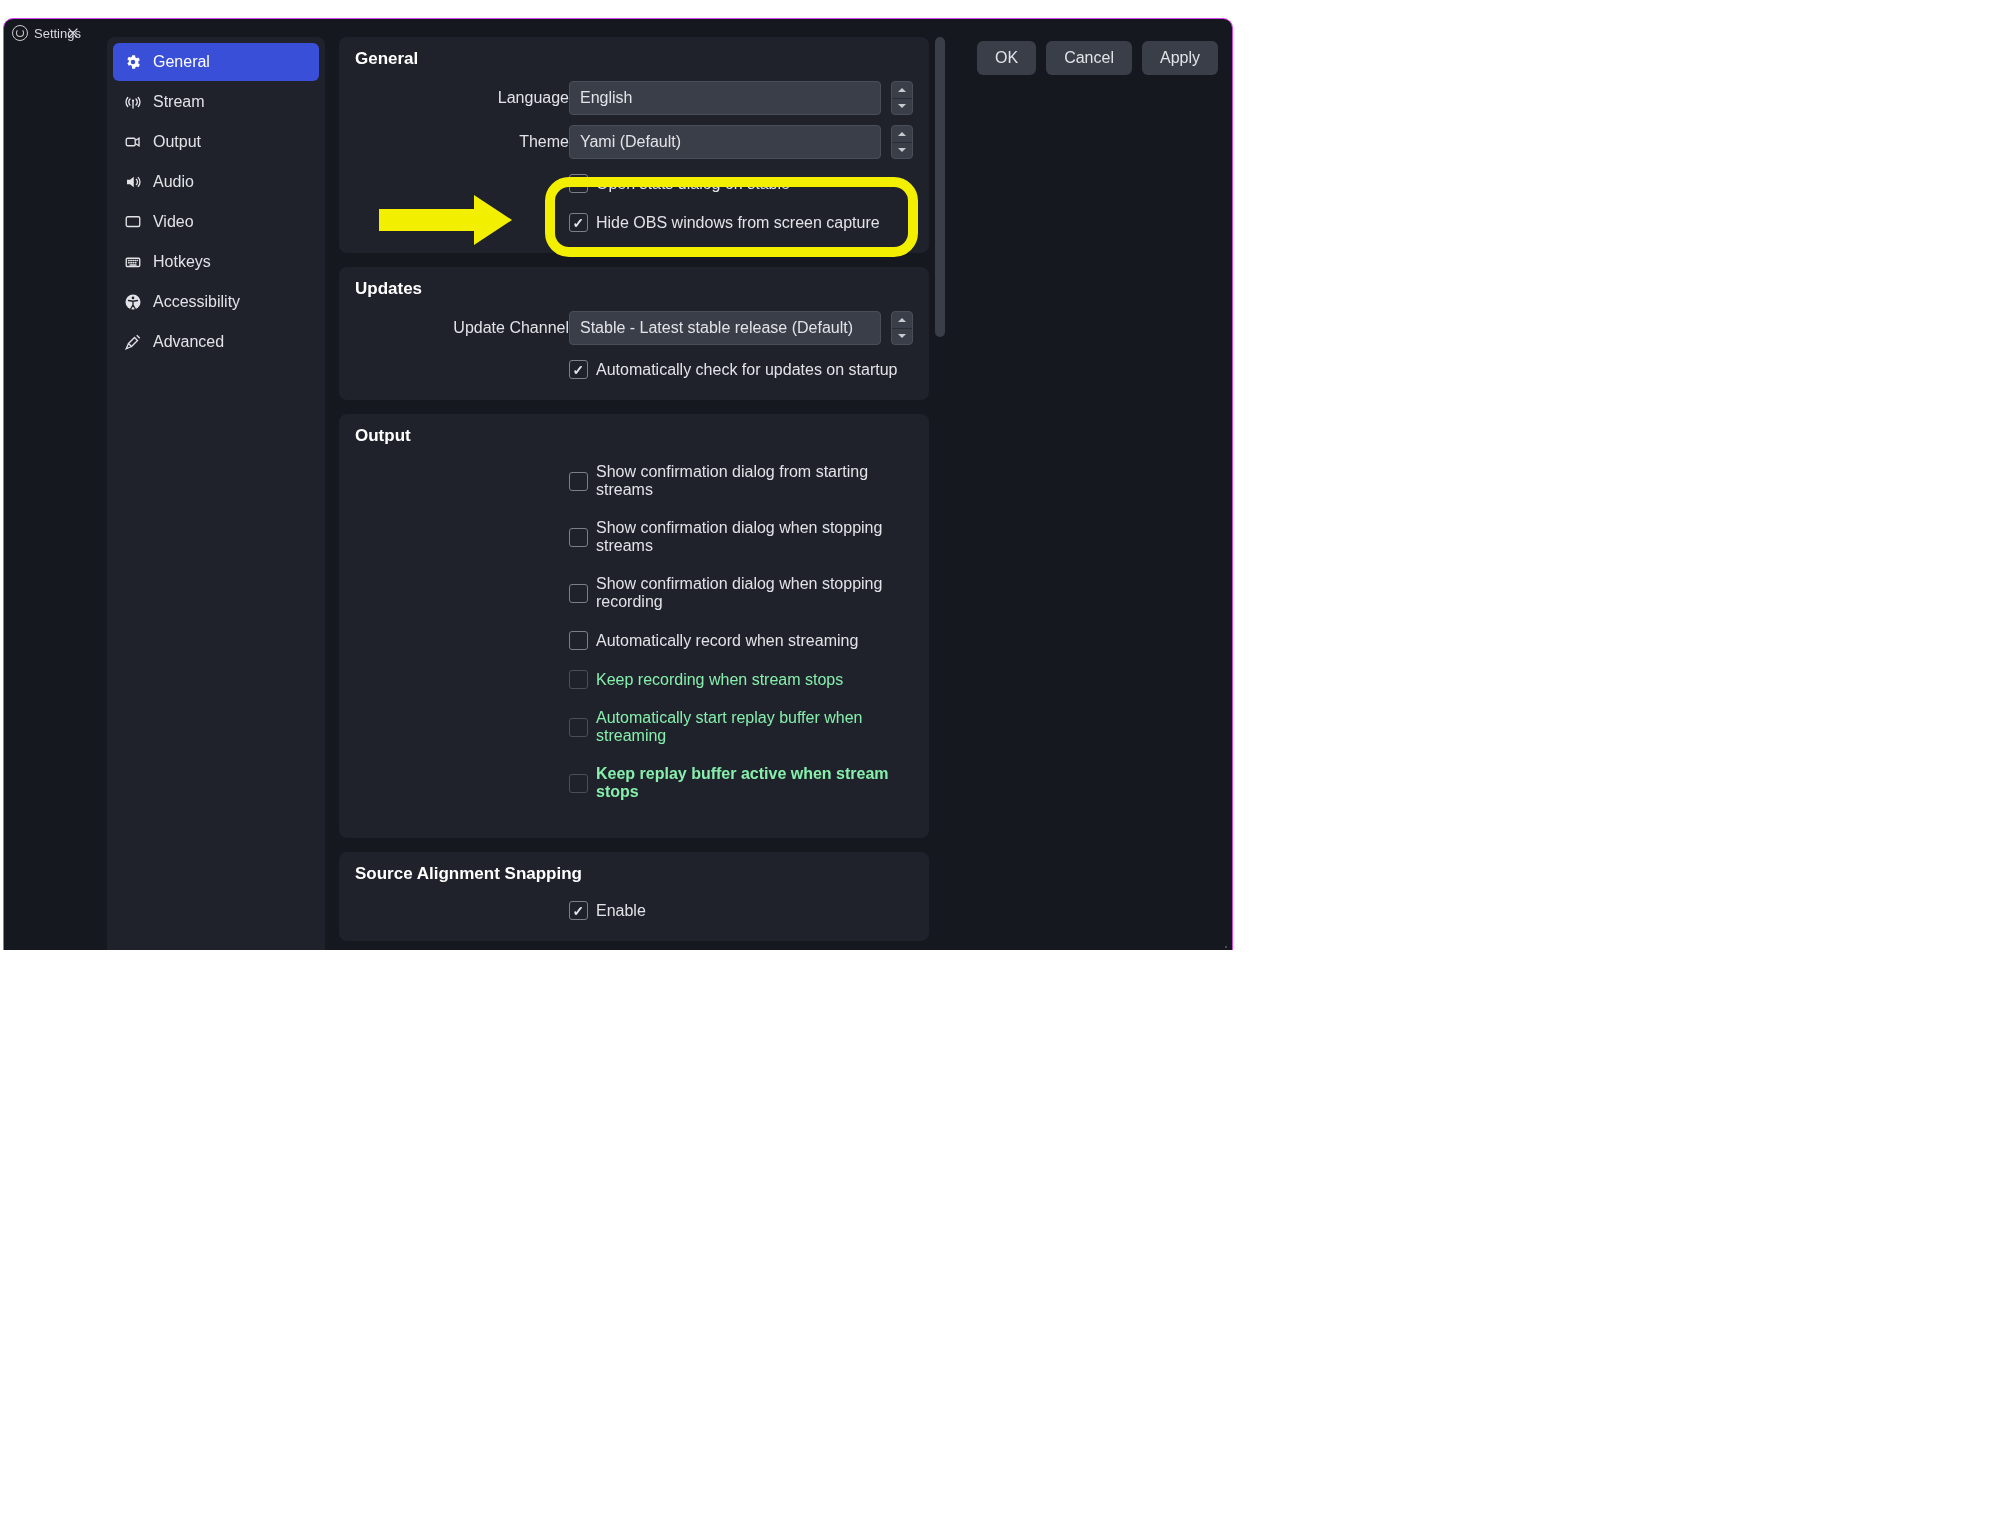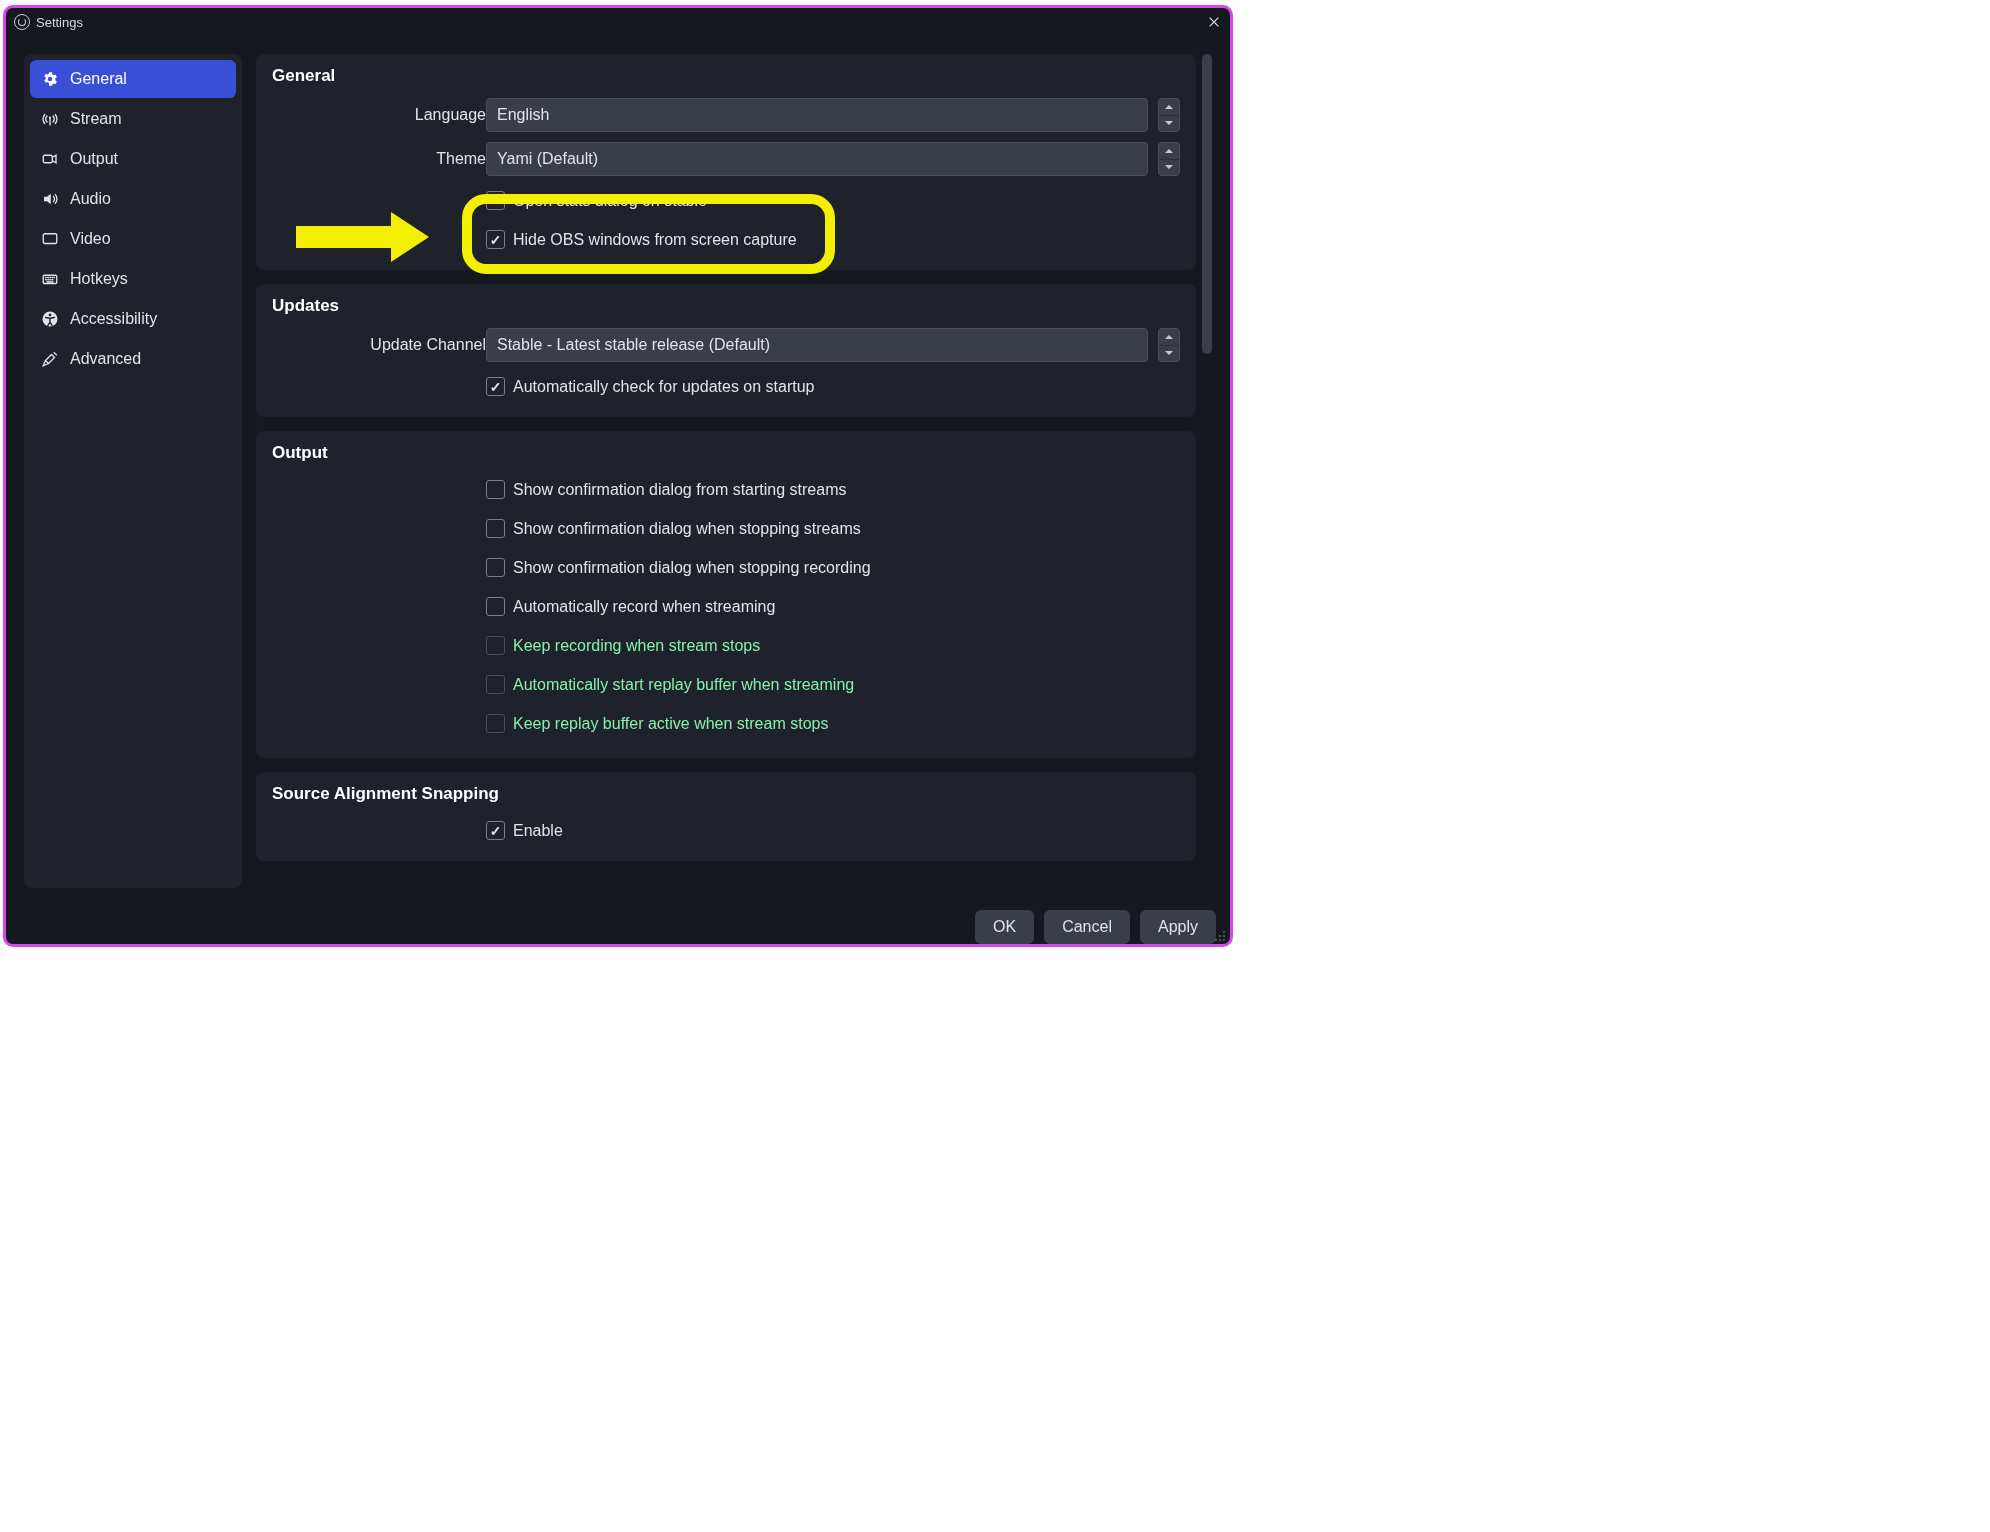--- a/index.html
+++ b/index.html
@@ -7,27 +7,27 @@
   body {
     background: #fff;
     font-family: -apple-system, "Segoe UI", Arial, sans-serif;
     font-size: 16px;
     width: 1237px;
     height: 950px;
     position: relative;
   }
   .window {
     position: absolute;
-    top: 5px; left: 3px;
+    top: 18px; left: 3px;
     width: 1230px; height: 942px;
     background: #16181f;
-    border: 3px solid #d946ef;
+    border: 1px solid #d946ef;
     border-radius: 10px;
     display: flex;
-    flex-direction: column;
+    flex-direction: row;
     overflow: hidden;
   }
   .titlebar {
     height: 28px;
     display: flex;
     align-items: center;
     padding: 0 8px;
     color: #d7d8dd;
     position: relative;
   }
@@ -472,21 +472,21 @@
         <div class="form-row">
               <div class="form-label"></div>
               <div class="form-field">
           <div class="check-row disabled">
             <span class="checkbox disabled"></span>
             <span>Automatically start replay buffer when streaming</span>
           </div>
               </div>
             </div>
 
-        <div class="form-row" style="margin-bottom:4px;">
+        <div class="form-row" style="margin-bottom:16px;font-weight:bold;">
               <div class="form-label"></div>
               <div class="form-field">
           <div class="check-row disabled">
             <span class="checkbox disabled"></span>
             <span>Keep replay buffer active when stream stops</span>
           </div>
               </div>
             </div>
       </div>
 

